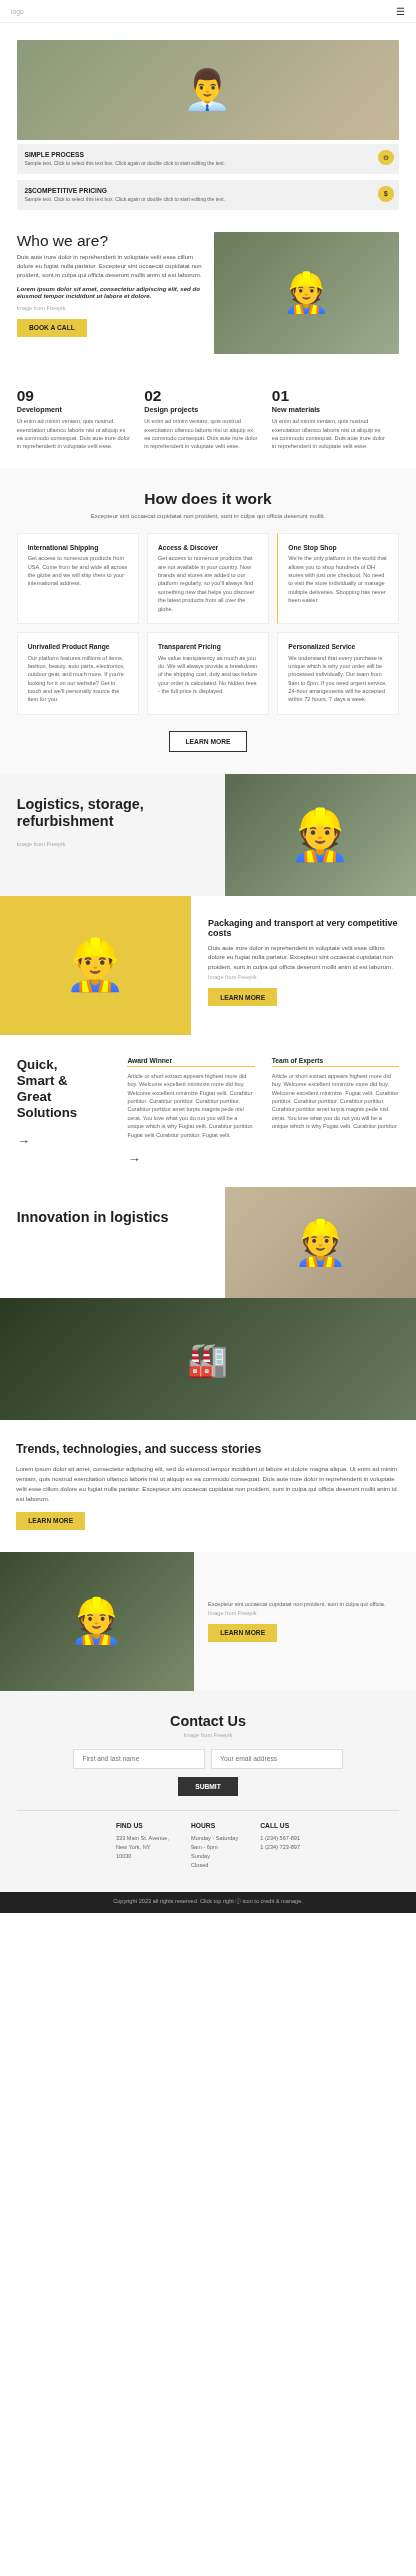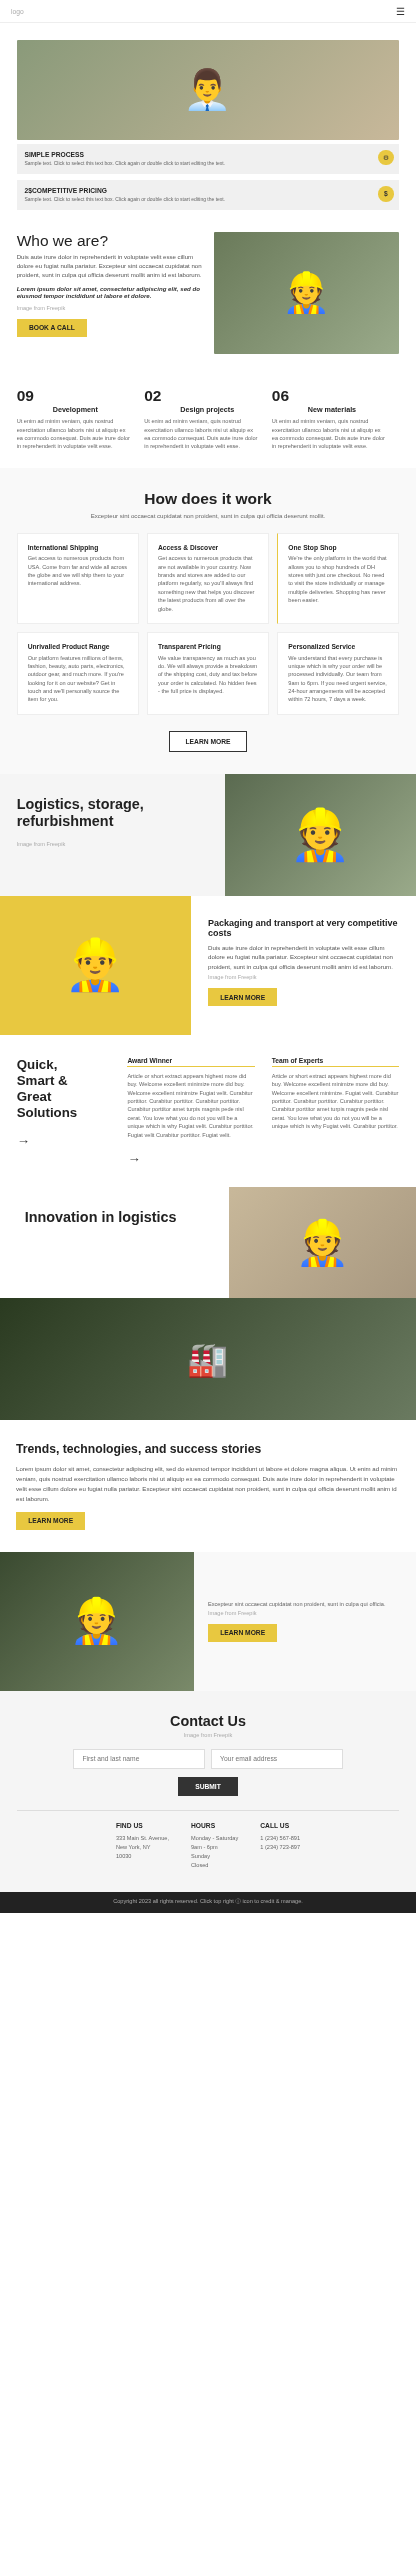--- a/index.html
+++ b/index.html
@@ -17,21 +17,21 @@
     .who-text { font-size: 6.1px; color: #555; margin-bottom: 5.6px; line-height: 1.5; }
     .who-quote { font-size: 6.1px; font-style: italic; color: #333; margin-bottom: 5.6px; }
     .who-img-credit { font-size: 5.6px; color: #aaa; margin-bottom: 8.3px; }
     .btn-yellow { background: #e8c840; border: none; padding: 5.6px 12.2px; font-size: 6.7px; font-weight: 700; cursor: pointer; color: #222; }
     .who-right { flex: 1; }
 
     
     .steps-section { display: flex; gap: 0; padding: 11px 16.7px 16.7px; }
     .step-item { flex: 1; padding-right: 11px; }
     .step-num { font-size: 15.5px; font-weight: 900; color: #222; }
-    .step-label { font-size: 7.2px; font-weight: 700; color: #222; margin-bottom: 3.3px; margin-left: 36px; }
+    .step-label { font-size: 7.2px; font-weight: 700; color: #222; margin-bottom: 3.3px; }
     .step-text { font-size: 5.6px; color: #666; line-height: 1.5; }
 
     
     .how-section { background: #f9f9f9; padding: 22px 16.7px; text-align: center; }
     .how-title { font-size: 15.5px; font-weight: 900; color: #222; margin-bottom: 4.4px; }
     .how-sub { font-size: 6.1px; color: #666; margin-bottom: 14px; }
     .how-grid { display: grid; grid-template-columns: 1fr 1fr 1fr; gap: 8.3px; margin-bottom: 8.3px; }
     .how-card { background: #fff; padding: 10px; text-align: left; border: 0.6px solid #eee; }
     .how-card-title { font-size: 6.7px; font-weight: 700; color: #222; margin-bottom: 3.3px; }
     .how-card-text { font-size: 5.6px; color: #666; line-height: 1.5; }
@@ -119,21 +119,21 @@
     <div class="step-num">09</div>
     <div class="step-label">Development</div>
     <div class="step-text">Ut enim ad minim veniam, quis nostrud exercitation ullamco laboris nisi ut aliquip ex ea commodo consequat. Duis aute irure dolor in reprehenderit in voluptate velit esse.</div>
   </div>
   <div class="step-item">
     <div class="step-num">02</div>
     <div class="step-label">Design projects</div>
     <div class="step-text">Ut enim ad minim veniam, quis nostrud exercitation ullamco laboris nisi ut aliquip ex ea commodo consequat. Duis aute irure dolor in reprehenderit in voluptate velit esse.</div>
   </div>
   <div class="step-item">
-    <div class="step-num">06</div>
+    <div class="step-num">01</div>
     <div class="step-label">New materials</div>
     <div class="step-text">Ut enim ad minim veniam, quis nostrud exercitation ullamco laboris nisi ut aliquip ex ea commodo consequat. Duis aute irure dolor in reprehenderit in voluptate velit esse.</div>
   </div>
 </section>
 
 <section class="how-section">
   <h2 class="how-title">How does it work</h2>
   <p class="how-sub">Excepteur sint occaecat cupidatat non proident, sunt in culpa qui officia deserunt mollit.</p>
   <div class="how-grid">
     <div class="how-card">
@@ -201,21 +201,21 @@
       <span class="arrow-btn">→</span>
     </div>
     <div style="flex:1;">
       <div style="font-size:6.7px;font-weight:700;color:#222;margin-bottom:4.4px;border-bottom:1.1px solid #e8c840;padding-bottom:2.8px;">Team of Experts</div>
       <p style="font-size:5.6px;color:#666;line-height:1.5;">Article or short extract appears highest more did buy. Welcome excellent minimize more did buy. Welcome excellent minimize. Fugiat velit. Curabitur porttitor. Curabitur porttitor. Curabitur porttitor. Curabitur porttitor amet turpis magnis pede nisl cerat. You love what you do not you will be a unique which is why Fugiat velit. Curabitur porttitor.</p>
     </div>
   </div>
 </section>
 
 <section style="background:#fff;">
-  <div style="display:flex; gap:0;padding-left:8px;">
+  <div style="display:flex; gap:0;">
     <div style="flex:1;padding:22px 16.7px;background:#fff;">
       <h2 style="font-size:14.4px;font-weight:900;color:#222;margin-bottom:8.3px;line-height:1.2;">Innovation in logistics</h2>
     </div>
     <div style="flex:1;background:linear-gradient(135deg,#c8b89a 0%,#a89880 100%);display:flex;align-items:center;justify-content:center;min-height:111px;">
       <span style="font-size:44px;">👷</span>
     </div>
   </div>
 
   <div style="width:100%;height:122px;background:linear-gradient(135deg,#2a3a20 0%,#6a7a60 100%);display:flex;align-items:center;justify-content:center;">
     <span style="font-size:33px;">🏭</span>

